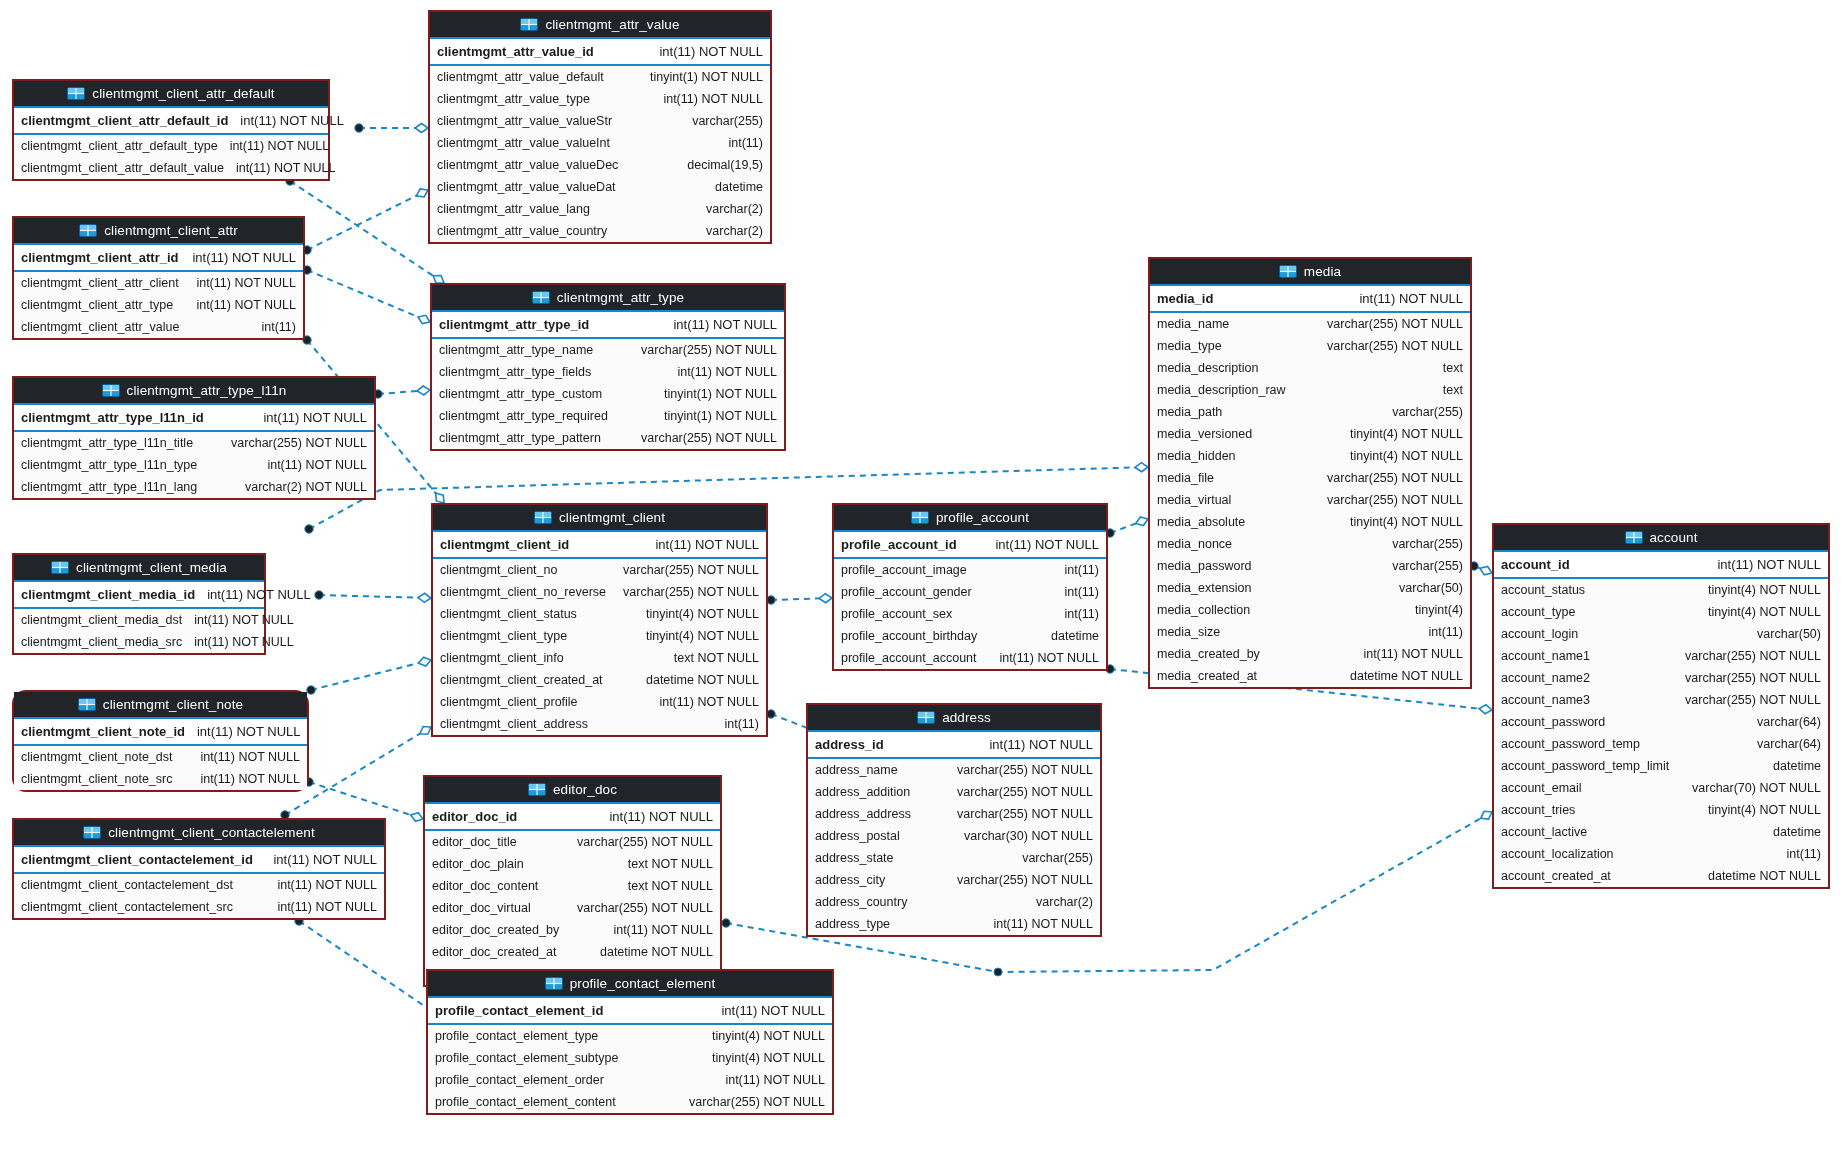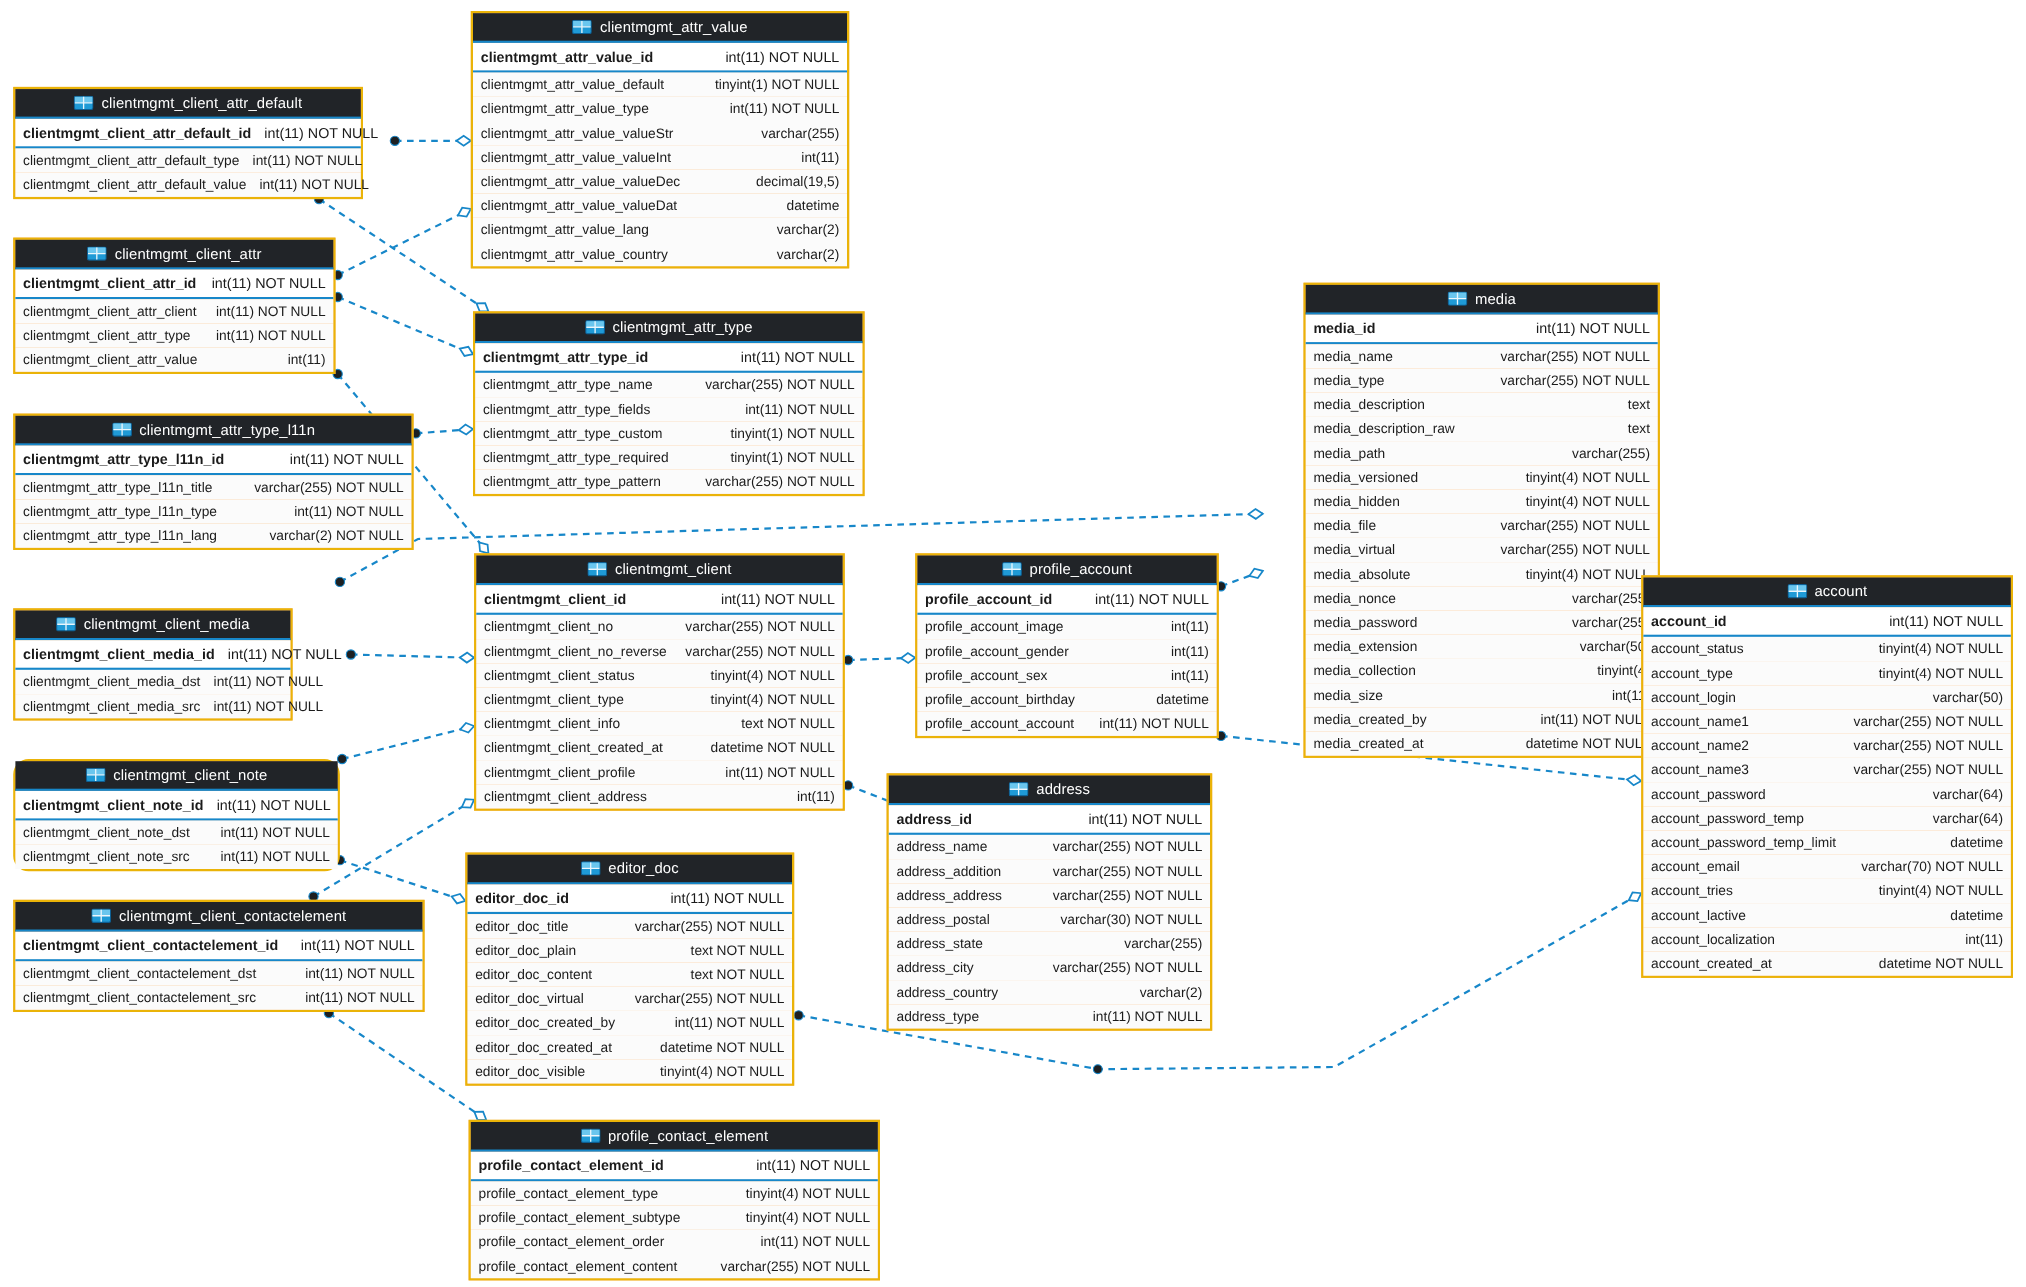--- a/index.html
+++ b/index.html
@@ -2,21 +2,21 @@
 <html><head>
 <meta charset="utf-8">
 <style>
   html,body{margin:0;padding:0;background:#ffffff;}
   #canvas{
     position:relative;width:1842px;height:1170px;background:#ffffff;
     font-family:"Liberation Sans",sans-serif;overflow:hidden;
   }
   #wires{position:absolute;left:0;top:0;width:1842px;height:1170px;}
   .db-table{
-    position:absolute;background:#fdba74;border:2px solid #eab308;
+    position:absolute;background:#f0abfc;border:2px solid #7f1d1d;
     box-sizing:border-box;z-index:2;
   }
   .tbl-header{
     background:#212428;color:#ffffff;height:27px;display:flex;
     align-items:center;justify-content:center;gap:7px;
     font-size:13.5px;letter-spacing:.1px;border-bottom:2px solid #1787c9;
     box-sizing:border-box;white-space:nowrap;
   }
   .tbl-pk-row{
     height:27px;background:#ffffff;border-bottom:2px solid #1787c9;
@@ -456,21 +456,21 @@
       </div>
       <div class="tbl-row">
         <span class="col-name">editor_doc_created_at</span>
         <span class="col-type">datetime NOT NULL</span>
       </div>
       <div class="tbl-row">
         <span class="col-name">editor_doc_visible</span>
         <span class="col-type">tinyint(4) NOT NULL</span>
       </div>
     </div>
-    <div class="db-table" style="left: 426px; top: 1018px; width: 374px;">
+    <div class="db-table" style="left: 426px; top: 969px; width: 408px;">
       <div class="tbl-header">
         <span class="tbl-icon">
           <svg width="18" height="13" viewBox="0 0 18 13">
             <rect x="0.5" y="0.5" width="17" height="12" rx="1.5" fill="#1f9ad6" stroke="#0e5f93"></rect>
             <rect x="1" y="1" width="16" height="5" fill="#6ac6ee"></rect>
             <line x1="9" y1="1" x2="9" y2="12" stroke="#eaf6fc" stroke-width="1.2"></line>
             <line x1="1" y1="6.5" x2="17" y2="6.5" stroke="#eaf6fc" stroke-width="1.2"></line>
           </svg>
         </span>
         <span class="tbl-title">profile_contact_element</span>
@@ -575,21 +575,21 @@
       </div>
       <div class="tbl-row">
         <span class="col-name">address_country</span>
         <span class="col-type">varchar(2)</span>
       </div>
       <div class="tbl-row">
         <span class="col-name">address_type</span>
         <span class="col-type">int(11) NOT NULL</span>
       </div>
     </div>
-    <div class="db-table" style="left: 1148px; top: 257px; width: 324px; margin-left: 37px;">
+    <div class="db-table" style="left: 1148px; top: 257px; width: 324px;">
       <div class="tbl-header">
         <span class="tbl-icon">
           <svg width="18" height="13" viewBox="0 0 18 13">
             <rect x="0.5" y="0.5" width="17" height="12" rx="1.5" fill="#1f9ad6" stroke="#0e5f93"></rect>
             <rect x="1" y="1" width="16" height="5" fill="#6ac6ee"></rect>
             <line x1="9" y1="1" x2="9" y2="12" stroke="#eaf6fc" stroke-width="1.2"></line>
             <line x1="1" y1="6.5" x2="17" y2="6.5" stroke="#eaf6fc" stroke-width="1.2"></line>
           </svg>
         </span>
         <span class="tbl-title">media</span>

